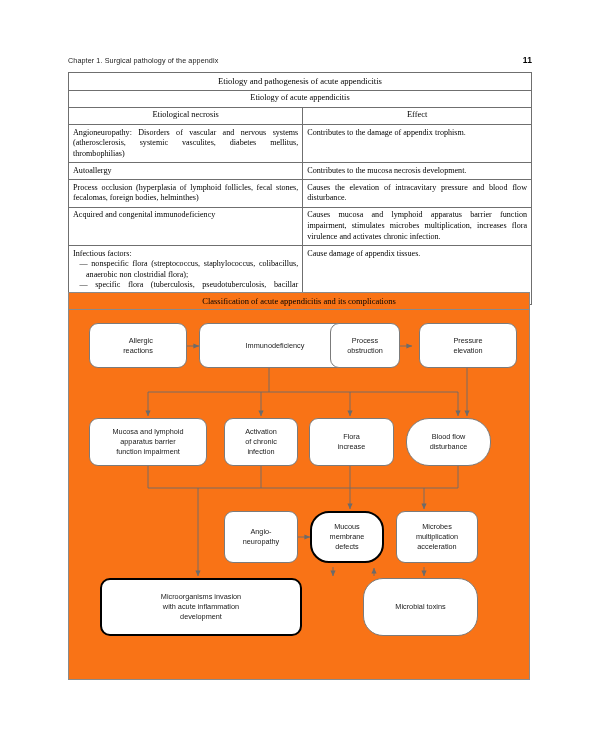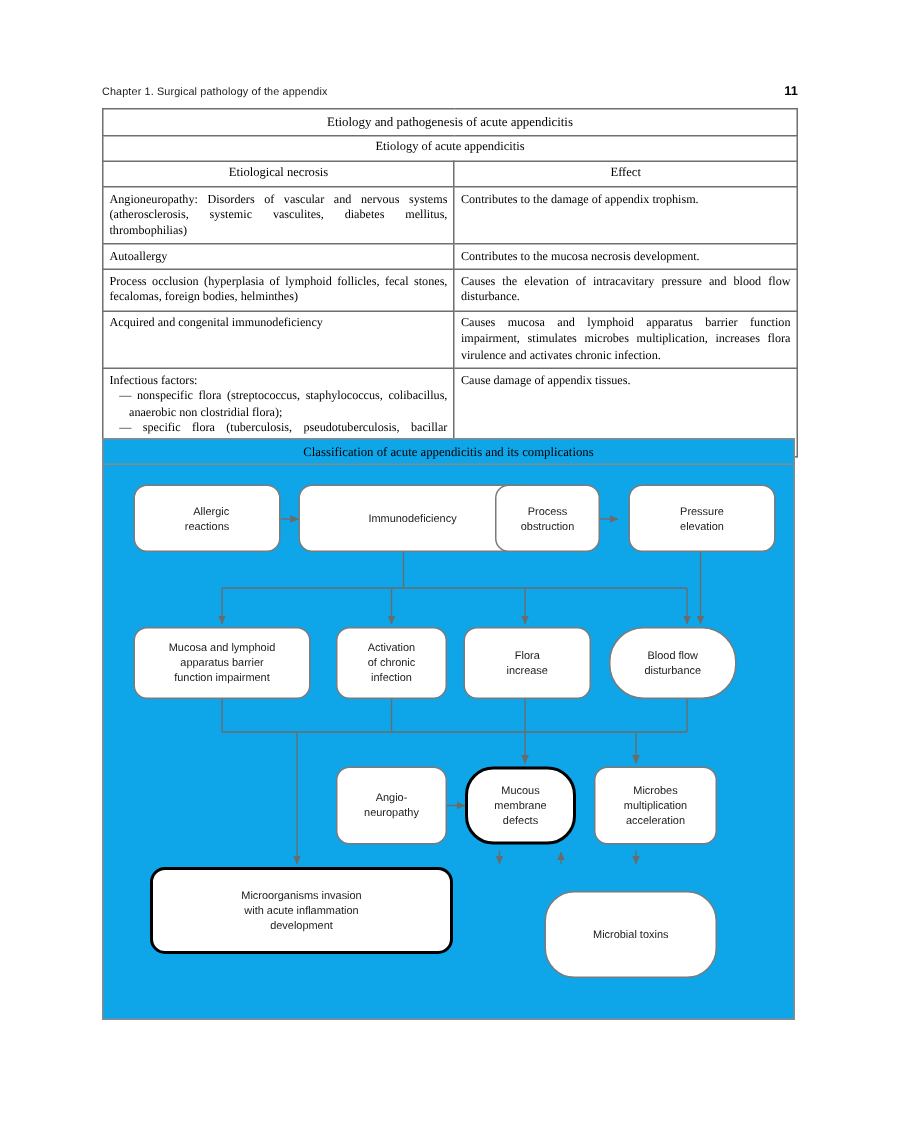--- a/index.html
+++ b/index.html
@@ -87,21 +87,21 @@
 
   
   .diagram-panel {
     position: absolute;
     left: 68px;
     top: 292px;
     width: 462px;
     height: 388px;
     border: 1px solid #8a8a8a;
     box-sizing: border-box;
-    background: #0ea5e9;
+    background: #f97316;
   }
   .diagram-title {
     position: absolute;
     left: 0;
     top: 0;
     width: 100%;
     height: 17px;
     line-height: 17px;
     text-align: center;
     font-size: 8.5px;
@@ -281,18 +281,18 @@
     <div class="nodebox emph" style="left:241px; top:201px; width:74px; height:52px;border-radius:19px;">
       <span>Mucous<br>membrane<br>defects</span>
     </div>
     <div class="nodebox" style="left:327px; top:201px; width:82px;  height:52px;">
       <span>Microbes<br>multiplication<br>acceleration</span>
     </div>
 
     <div class="nodebox emph" style="left:31px;  top:268px; width:202px; height:58px;">
       <span>Microorganisms invasion<br>with acute inflammation<br>development</span>
     </div>
-    <div class="nodebox" style="left:294px; top:284px; width:115px; height:58px;border-radius:20px;">
+    <div class="nodebox" style="left:294px; top:268px; width:115px; height:58px;border-radius:20px;">
       <span>Microbial toxins</span>
     </div>
 
   </div>
 </div>
 
 </body></html>

